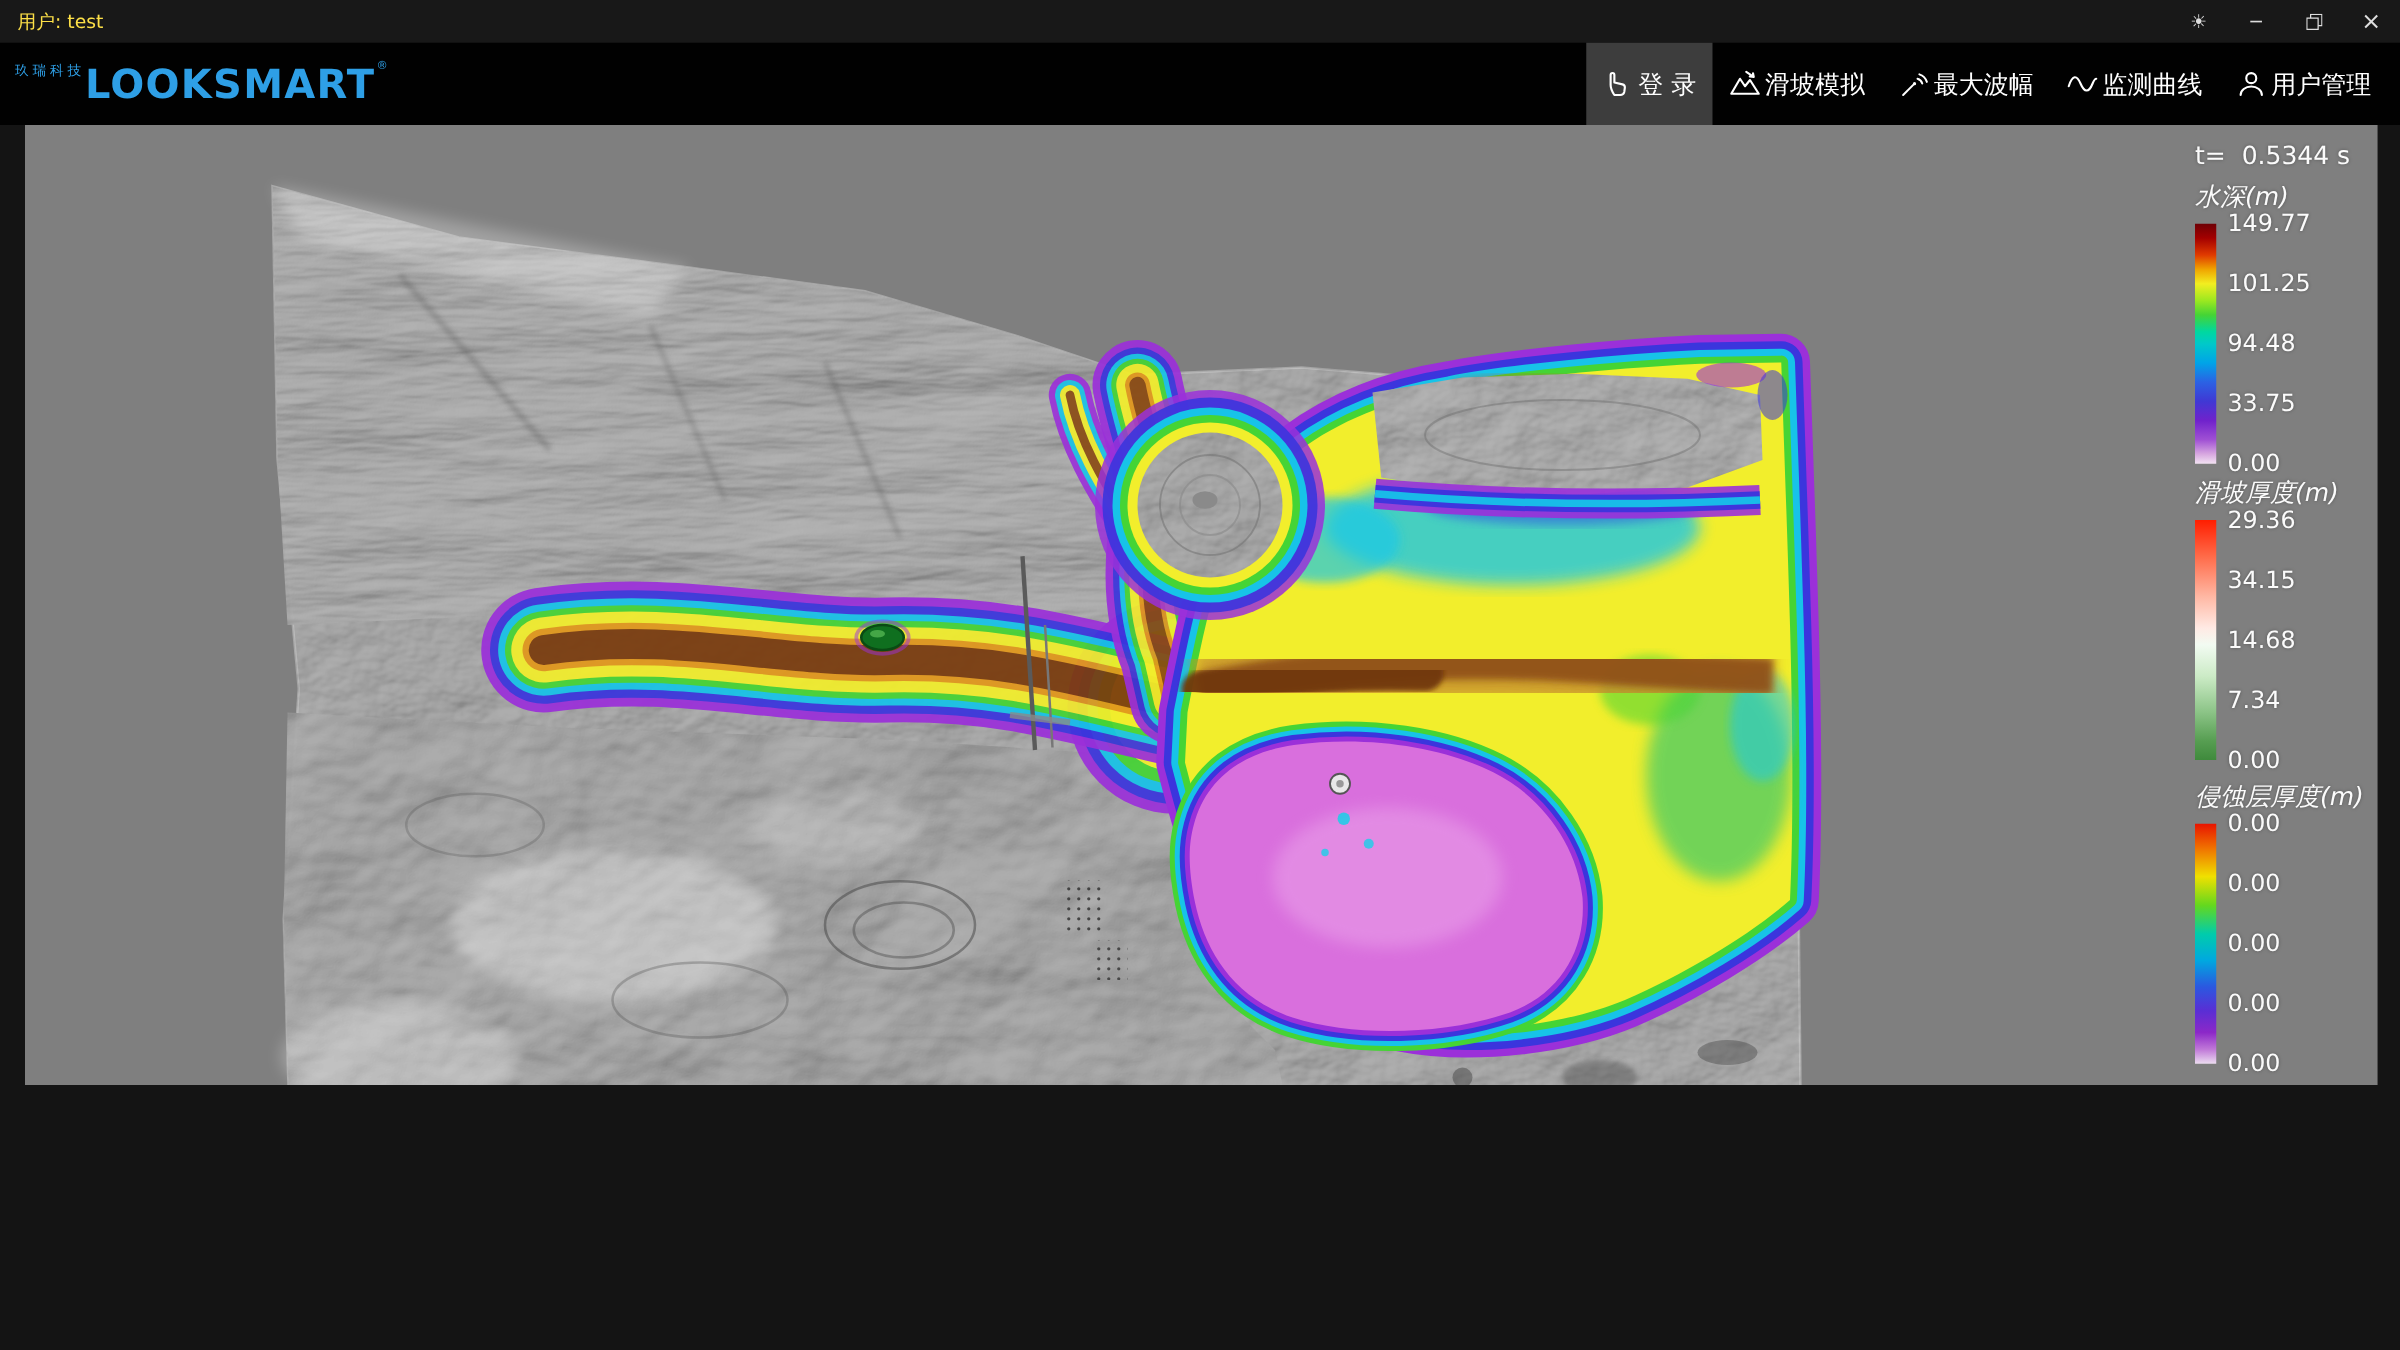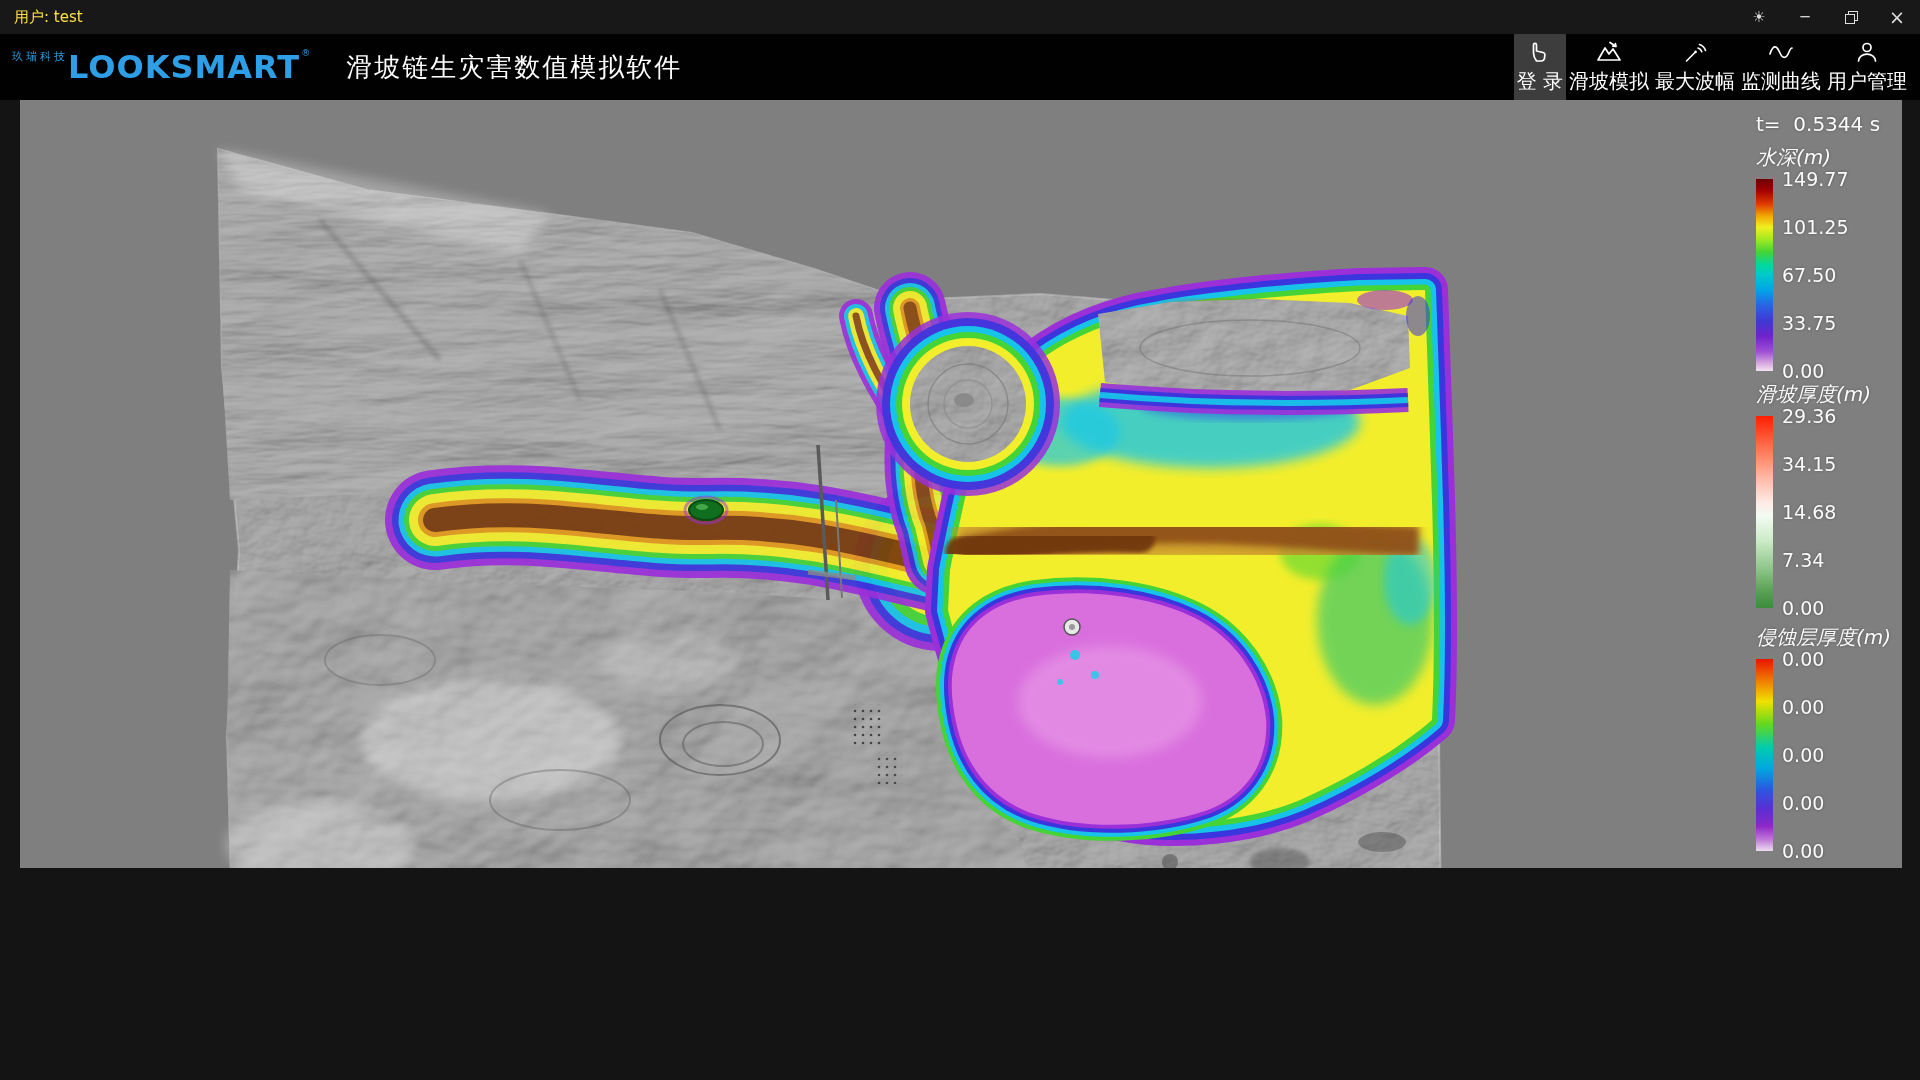--- a/index.html
+++ b/index.html
@@ -18,21 +18,21 @@
 
   
   .header { position:absolute; top:34px; left:0; right:0; height:66px; background:#010101; display:flex; align-items:center; z-index:20; }
   .brand { margin-left:12px; display:flex; flex-direction:row; line-height:1; }
   .brand-company { font-size:11px; color:#2e9fe6; letter-spacing:3px; margin-bottom:3px; }
   .brand-row { display:flex; align-items:flex-start; }
   .brand-product { font-size:32px; font-weight:bold; color:#2e9fe6; letter-spacing:1px;text-align:right; }
   .brand-reg { font-size:9px; color:#2e9fe6; margin-left:1px; margin-top:-2px; }
   .app-title { margin-left:36px; font-size:26px; color:#fdfdfd; letter-spacing:2px; font-weight:500; }
   .nav { margin-left:auto; margin-right:10px; display:flex; align-items:stretch; height:100%; }
-  .nav-item { display:flex; flex-direction:column; align-items:center; justify-content:center; gap:3px; padding:0 3px; font-size:20px; color:#fff; cursor:pointer; white-space:nowrap; }
+  .nav-item { display:flex; align-items:center; justify-content:center; gap:3px; padding:0 13px; font-size:20px; color:#fff; cursor:pointer; white-space:nowrap; }
   .nav-item.active { background:#3d3d3d; }
   .nav-icon { height:26px; display:flex; align-items:flex-end; }
   .nav-icon svg { display:block; }
 
   
   .viewport { position:absolute; left:20px; top:100px; width:1882px; height:768px; background:#7f7f7f; overflow:hidden; }
   svg.scene { position:absolute; left:0; top:0; }
 
   
   .time-label { position:absolute; left:1736px; top:12px; font-size:20px; color:#fbfbfb; text-shadow:0 0 3px rgba(0,0,0,.35); white-space:pre; }
@@ -66,21 +66,20 @@
 </div>
 
 <div class="header">
   <div class="brand">
     <span class="brand-company">玖瑞科技</span>
     <span class="brand-row">
       <span class="brand-product">LOOKSMART</span>
       <span class="brand-reg">®</span>
     </span>
   </div>
-  <div class="app-title">滑坡链生灾害数值模拟软件</div>
 
   <div class="nav">
     <div class="nav-item active">
       <span class="nav-icon">
         <svg width="26" height="26" viewBox="0 0 26 26" fill="none" stroke="#fff" stroke-width="1.7" stroke-linecap="round" stroke-linejoin="round">
           <path d="M9.5 22 C7.5 19 6.5 17 6.5 14 L6.5 6 Q6.5 4.4 8 4.4 Q9.5 4.4 9.5 6 L9.5 12 L16 13.5 Q18 14 17.9 16 L17.4 19.6 Q16.8 22 14.2 22 Z"></path>
         </svg>
       </span>
       <span>登 录</span>
     </div>
@@ -325,21 +324,21 @@
 
   <div class="time-label">t=  0.5344 s</div>
 
   <div class="legend" id="legend-depth">
     <div class="legend-title">水深(m)</div>
     <div class="legend-body">
       <div class="colorbar" style="background: linear-gradient(rgb(110, 0, 5) 0%, rgb(164, 0, 0) 6%, rgb(224, 58, 0) 13%, rgb(240, 164, 0) 19%, rgb(242, 238, 32) 25%, rgb(156, 232, 32) 32%, rgb(69, 212, 53) 38%, rgb(0, 216, 160) 45%, rgb(0, 201, 201) 50%, rgb(0, 164, 232) 58%, rgb(43, 98, 228) 66%, rgb(64, 56, 212) 74%, rgb(112, 34, 204) 82%, rgb(160, 80, 212) 90%, rgb(216, 168, 224) 96%, rgb(242, 226, 242) 100%);"></div>
       <div class="ticks">
         <span class="tick t0">149.77</span>
         <span class="tick t1">101.25</span>
-        <span class="tick t2">67.50</span>
+        <span class="tick t2">94.48</span>
         <span class="tick t3">33.75</span>
         <span class="tick t4">0.00</span>
       </div>
     </div>
   </div>
 
   <div class="legend" id="legend-thickness">
     <div class="legend-title">滑坡厚度(m)</div>
     <div class="legend-body">
       <div class="colorbar" style="background: linear-gradient(rgb(255, 30, 0) 0%, rgb(255, 106, 72) 15%, rgb(255, 184, 164) 32%, rgb(255, 234, 228) 45%, rgb(242, 251, 242) 52%, rgb(204, 235, 198) 65%, rgb(140, 196, 135) 80%, rgb(87, 158, 82) 92%, rgb(63, 138, 60) 100%);"></div>

